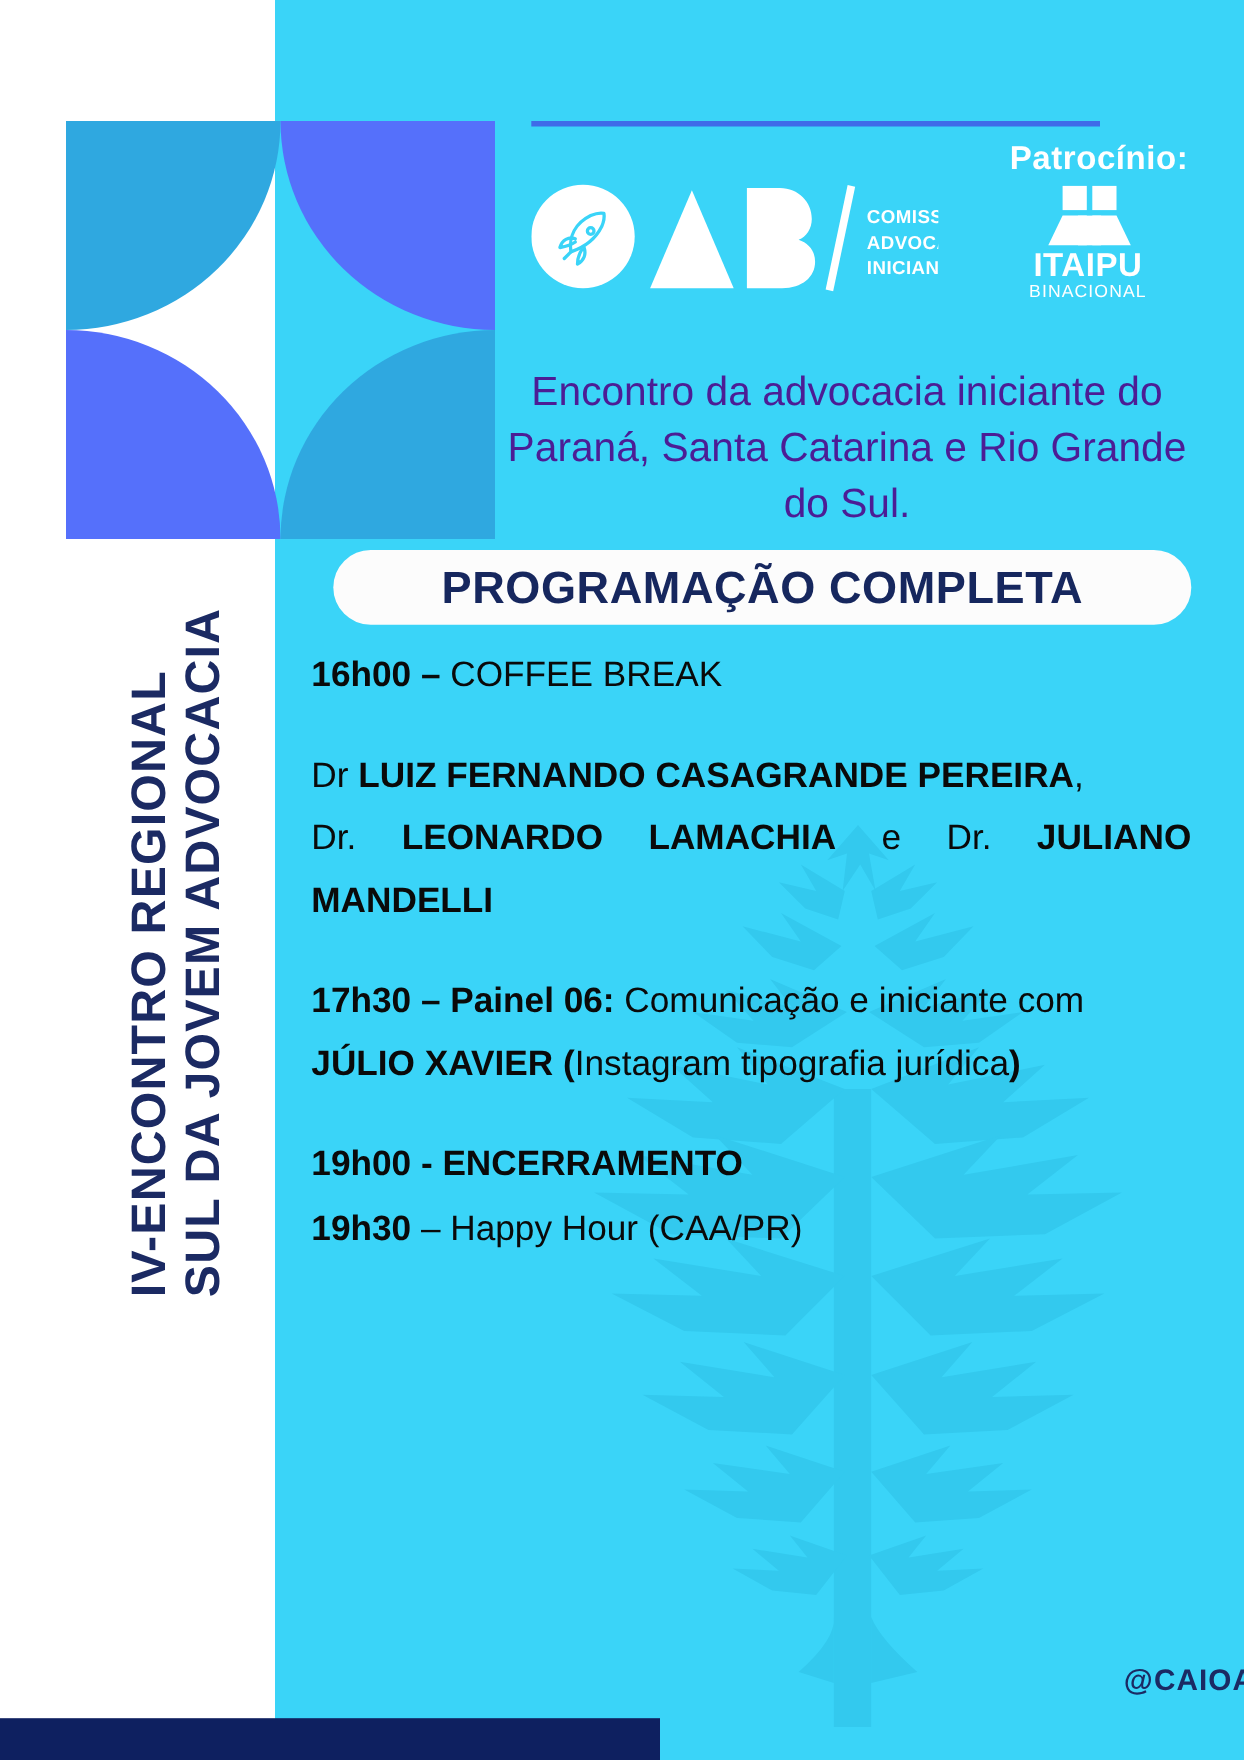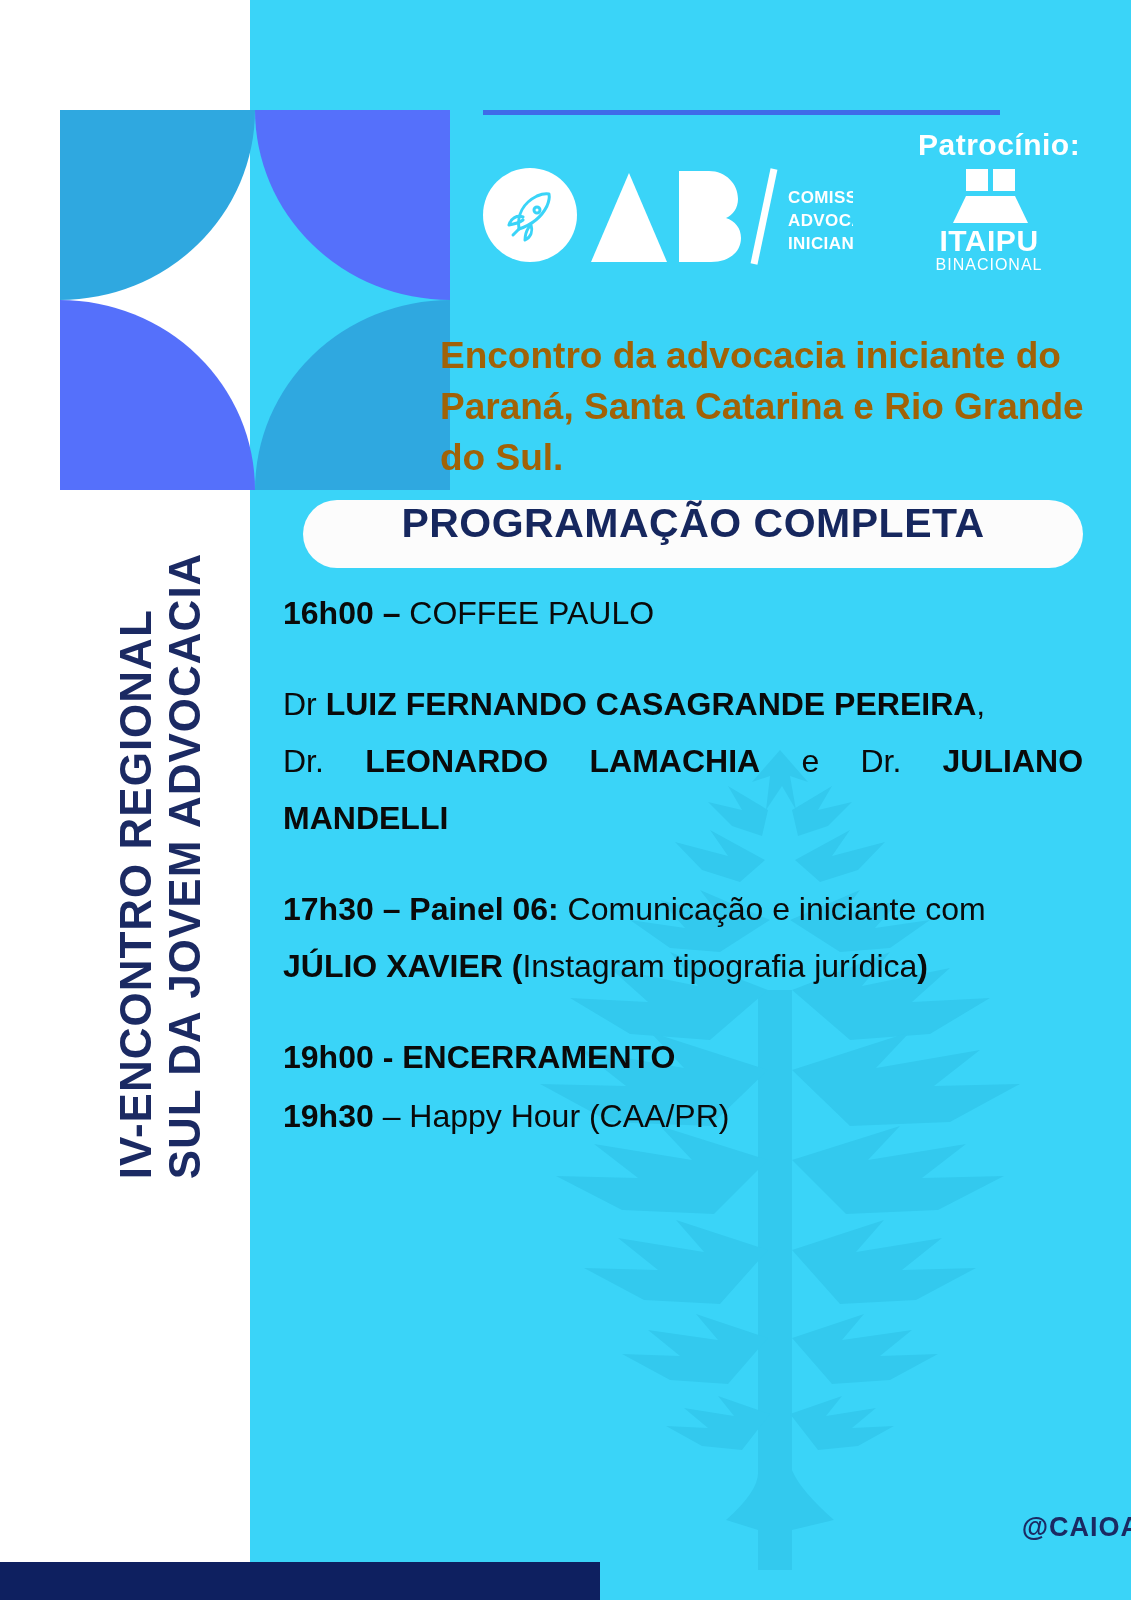--- a/index.html
+++ b/index.html
@@ -68,31 +68,31 @@
   
   .oab{position:absolute;left:483px;top:163px;width:370px;height:105px;}
   .oab svg{display:block;}
   
   .itaipu{position:absolute;left:922px;top:165px;width:135px;height:110px;}
   .itaipu svg{display:block;}
 
   
   .headline{
     position:absolute;left:440px;top:330px;width:660px;
-    color:#a16207;
+    color:#4c1d95;
     font-size:37px;line-height:1.38;
-    text-align:left;
-    font-weight:bold;
+    text-align:center;
+    font-weight:normal;
   }
 
   
   .pill{
     position:absolute;left:303px;top:500px;width:780px;height:68px;
     background:#fcfcfc;border-radius:34px;
-    display:flex;justify-content:center;
+    display:flex;align-items:center;justify-content:center;
   }
   .pill span{
     color:#16275E;font-weight:bold;font-size:41px;letter-spacing:.5px;
   }
 
   
   .schedule{
     position:absolute;left:283px;top:585px;width:800px;
     color:#0a0a0a;
     font-size:32px;
@@ -211,21 +211,21 @@
   <div class="headline">Encontro da advocacia iniciante do Paraná, Santa Catarina e Rio Grande do Sul.</div>
 
   <div class="pill">
     <span>PROGRAMAÇÃO COMPLETA</span>
   </div>
 
   <div class="schedule">
 
 
     <p class="blk">
-      <span class="b">16h00 – </span><span>COFFEE PAULO</span>
+      <span class="b">16h00 – </span><span>COFFEE BREAK</span>
     </p>
 
     <p class="blk just" style="margin-bottom:0">
       <span>Dr </span><span class="b">LUIZ FERNANDO CASAGRANDE PEREIRA</span><span>,</span>
     </p>
     <p class="blk just">
       <span>Dr. </span><span class="b">LEONARDO LAMACHIA</span><span> e Dr. </span><span class="b">JULIANO MANDELLI</span>
     </p>
 
     <p class="blk">

